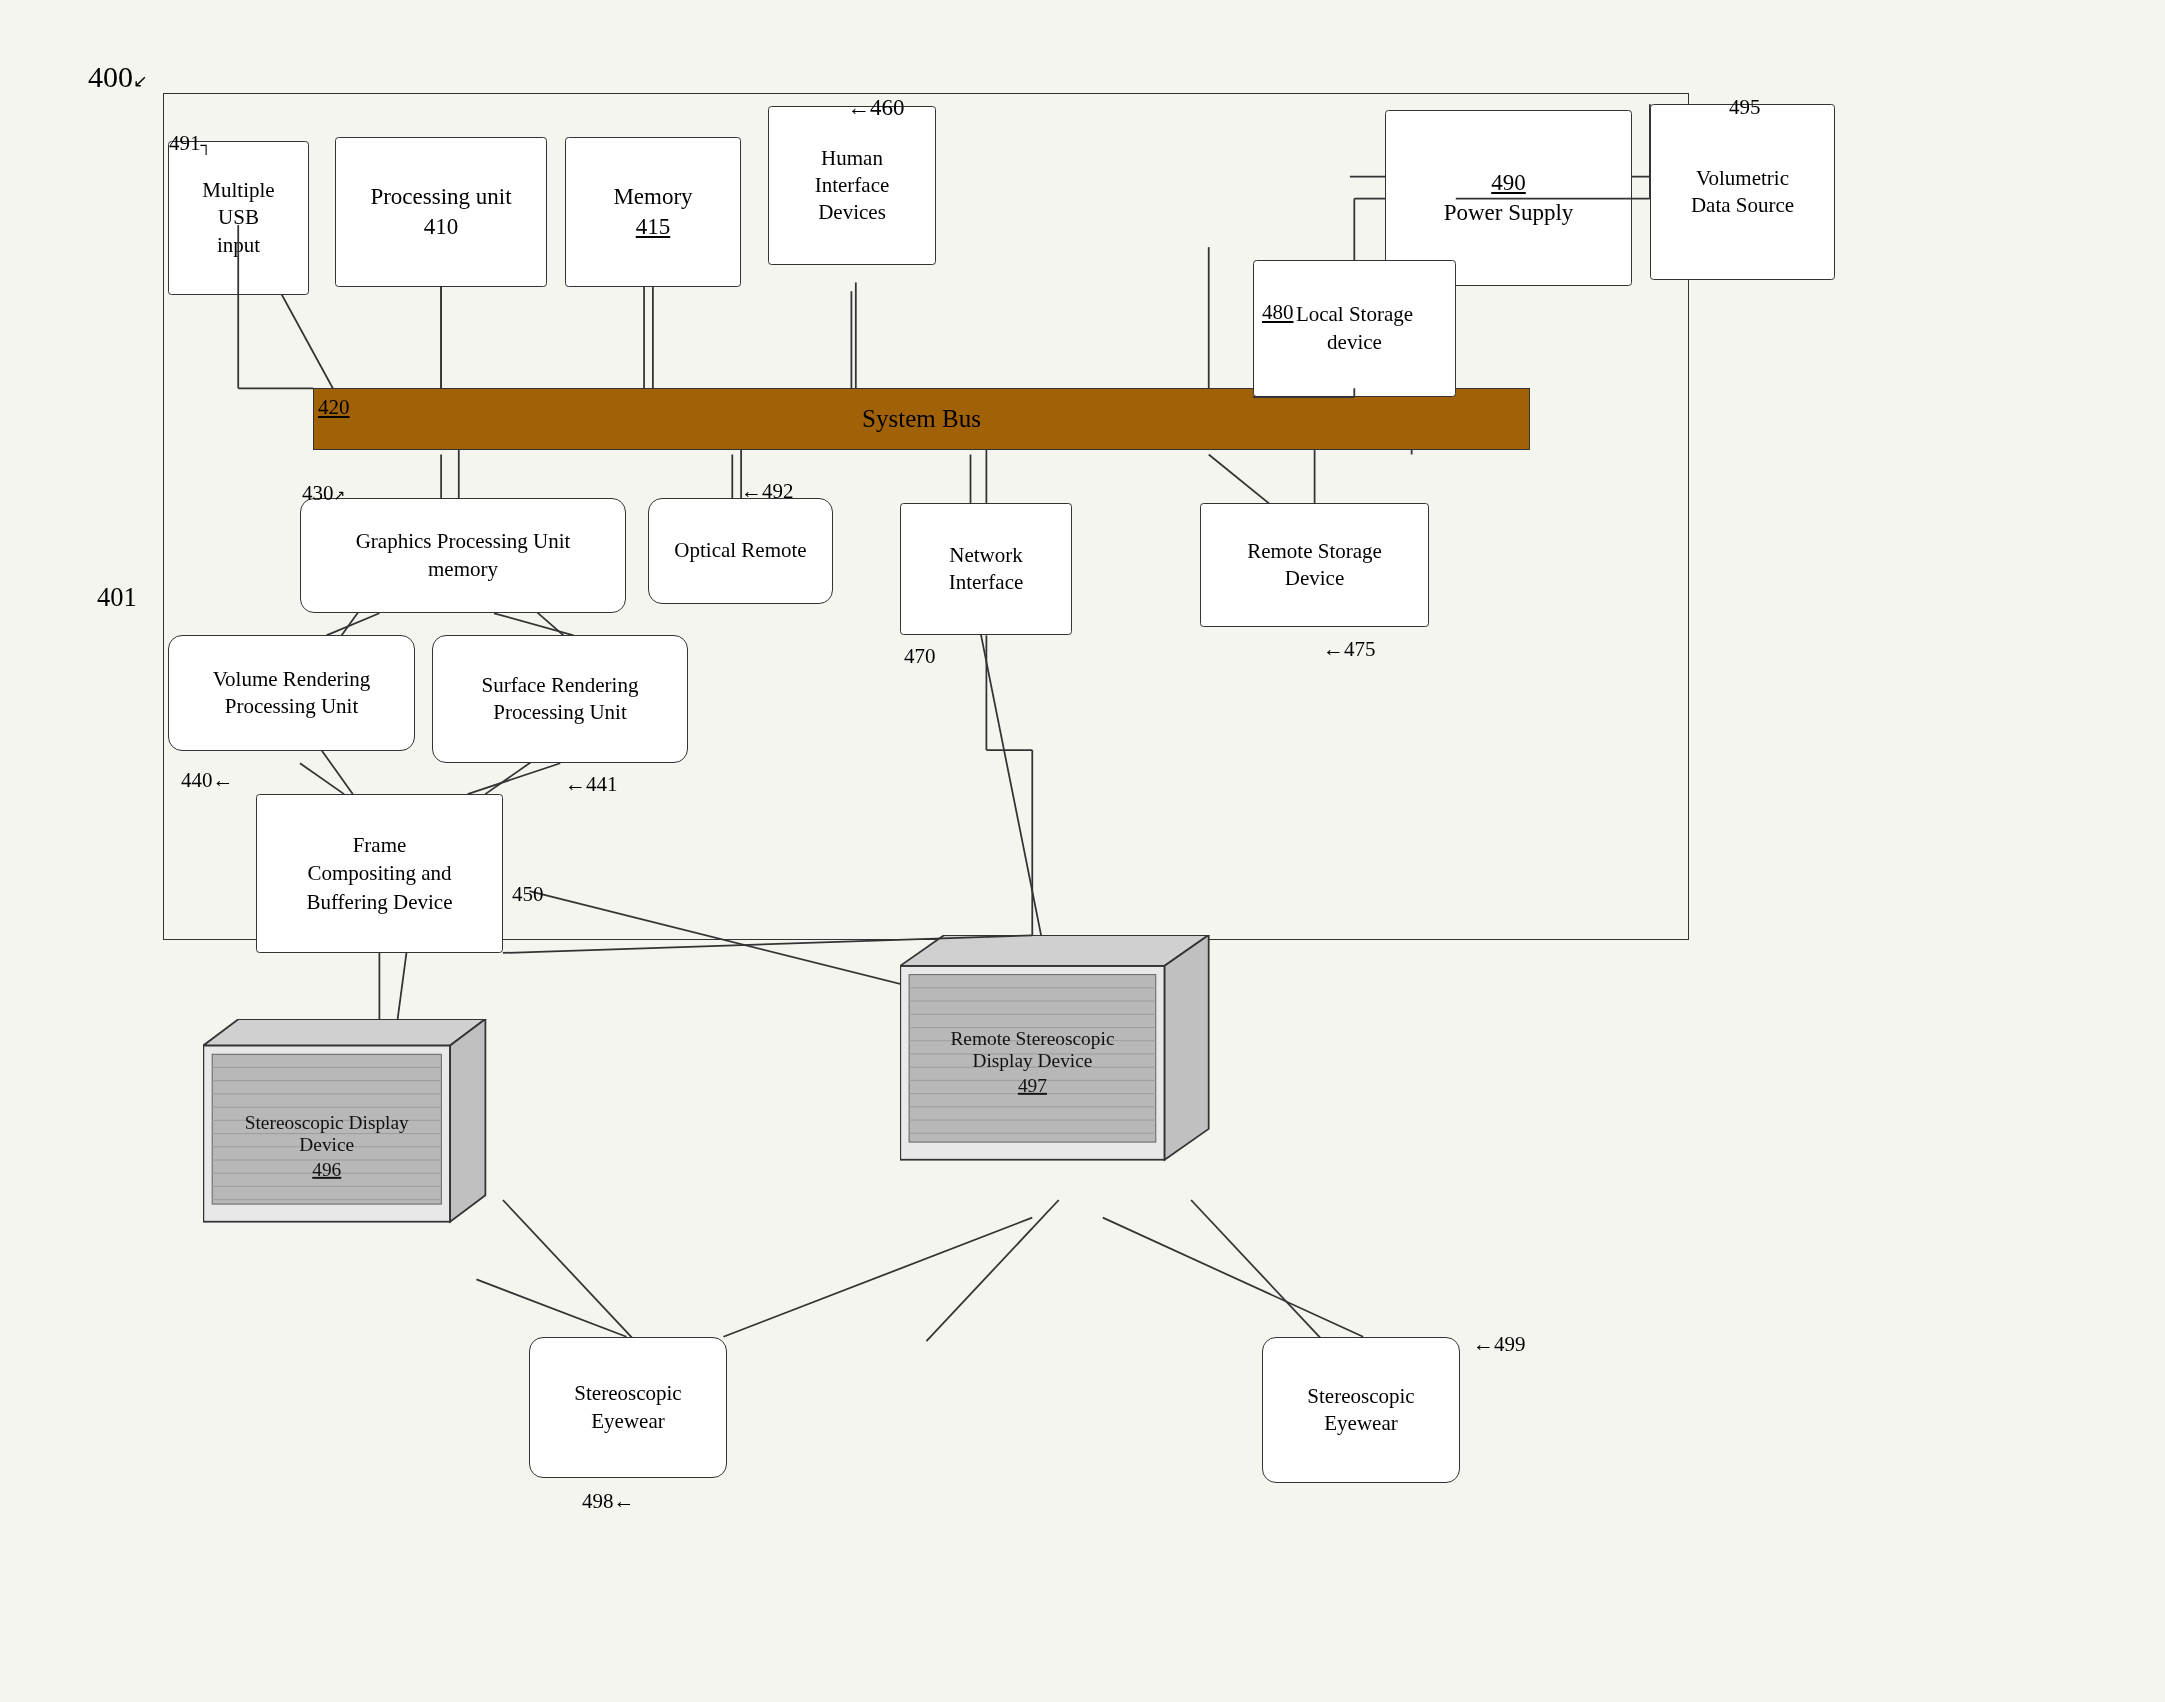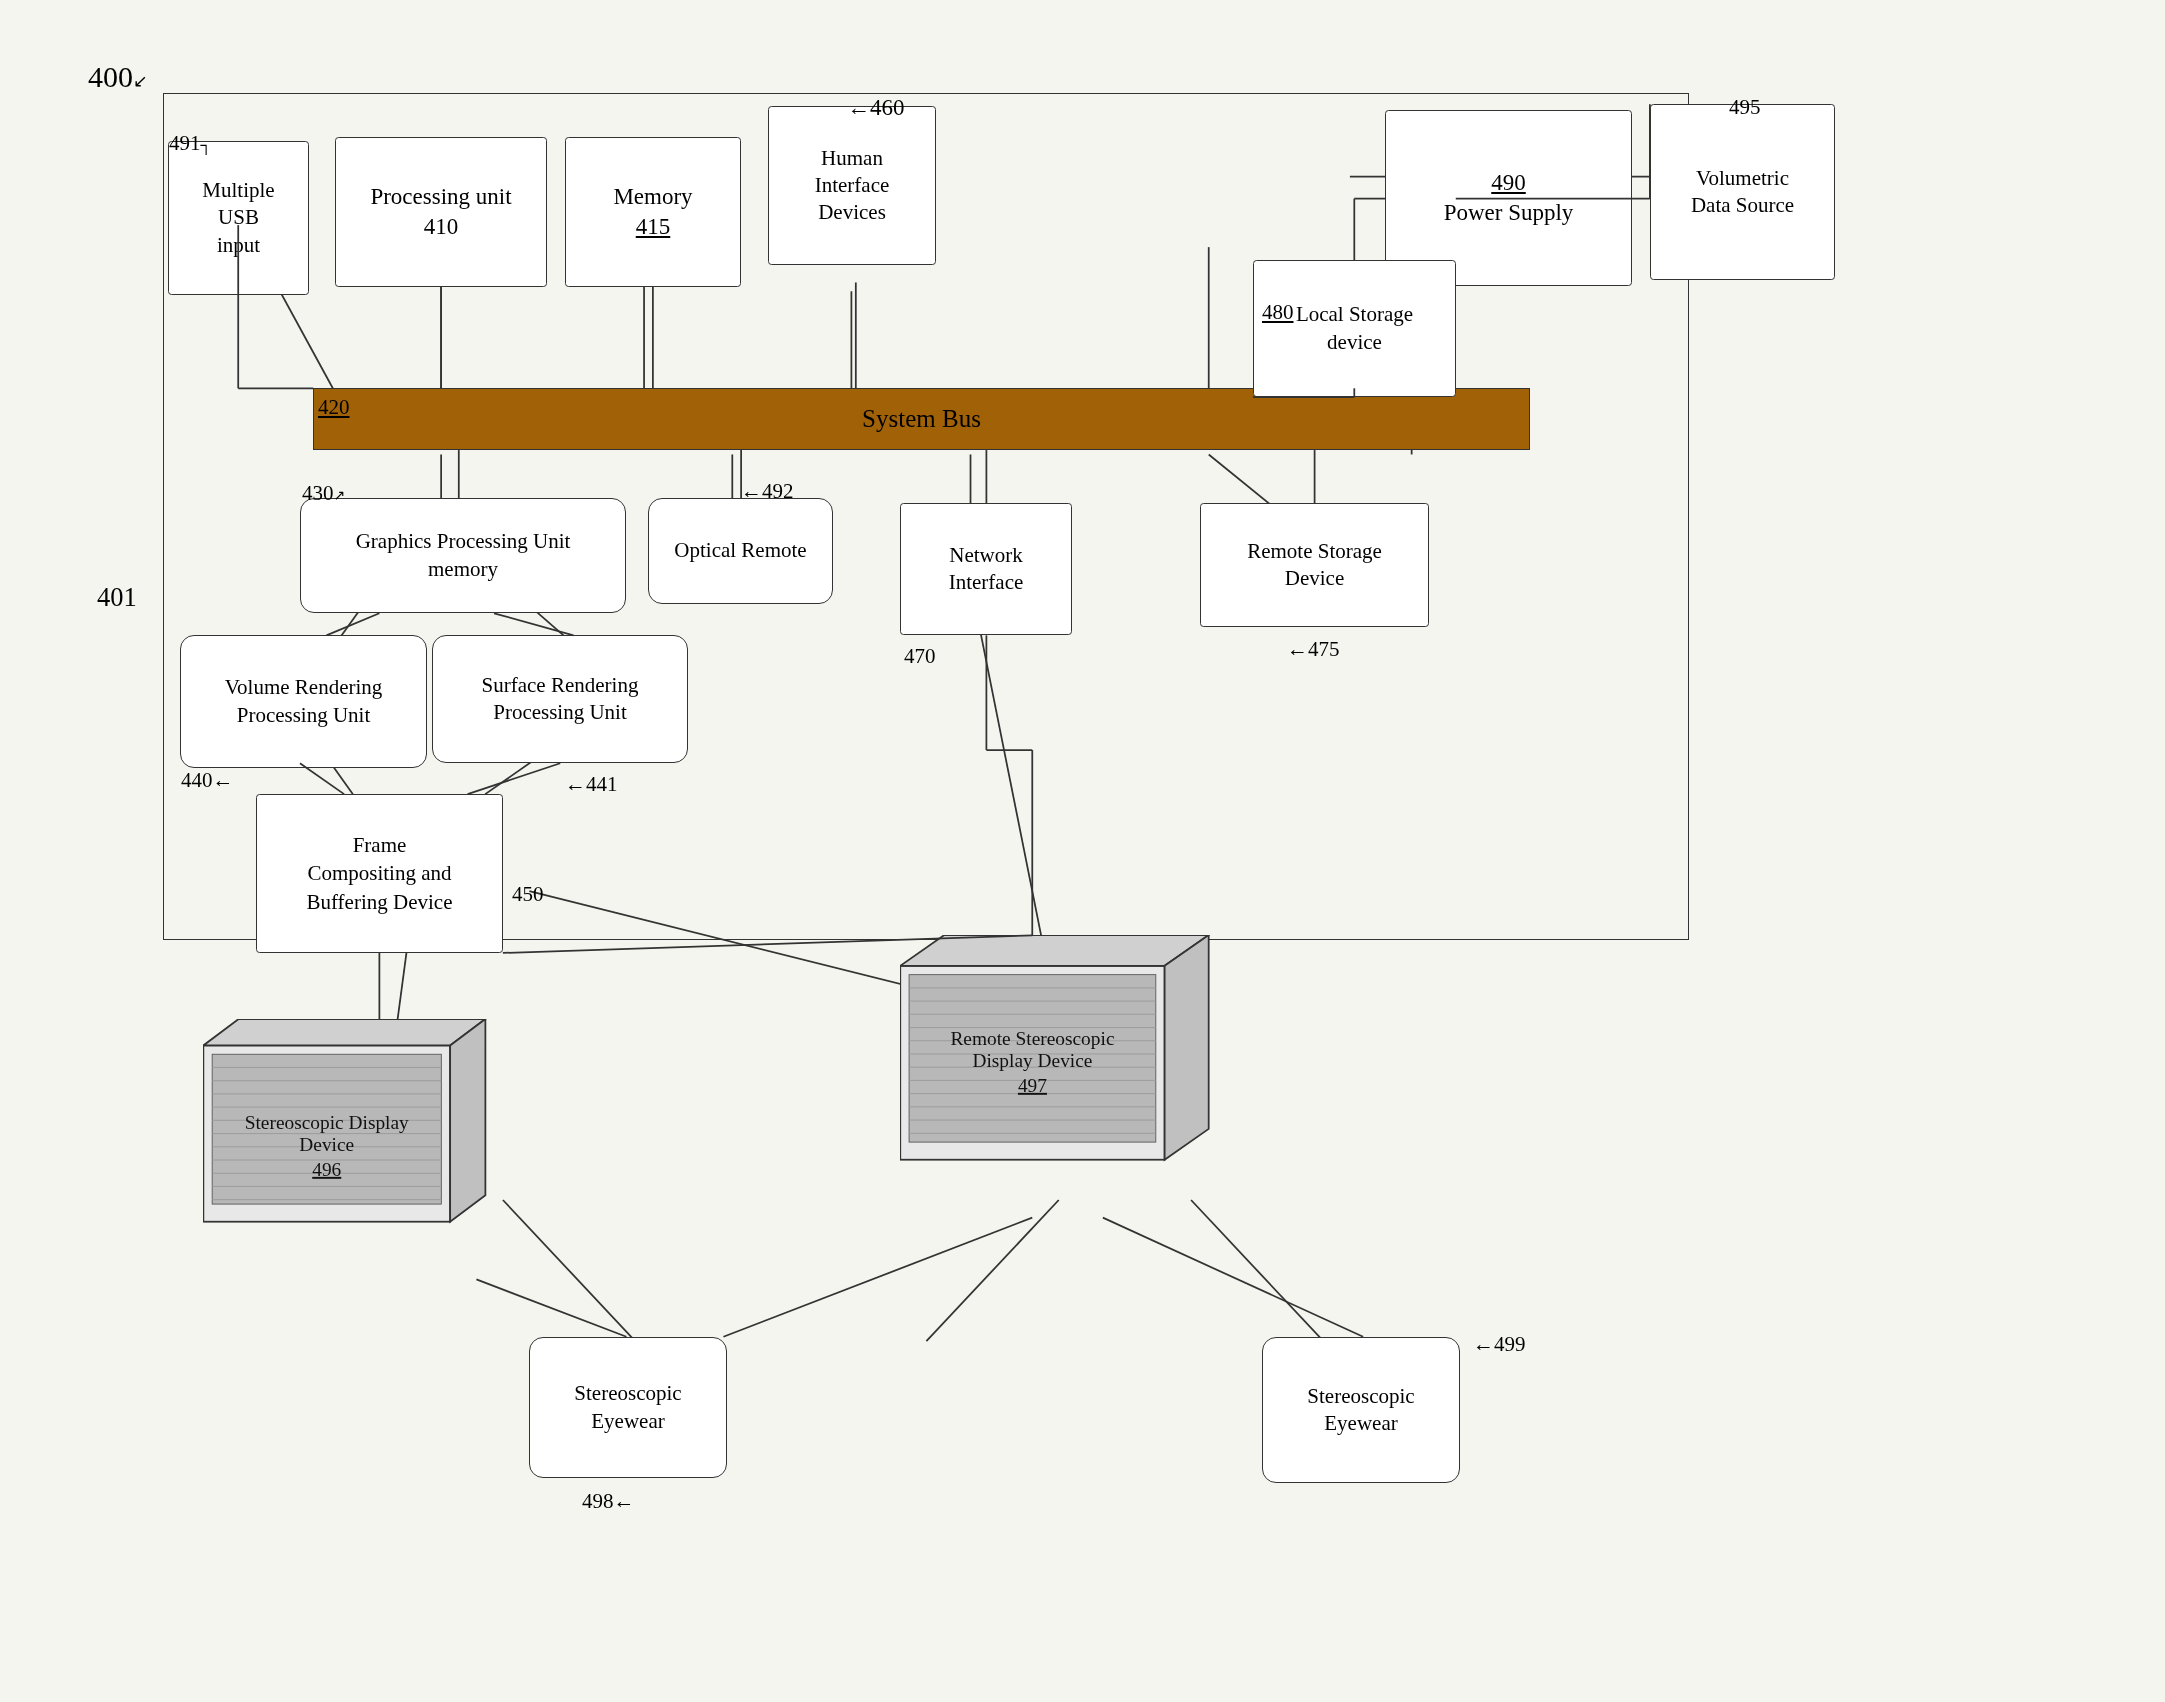--- a/index.html
+++ b/index.html
@@ -166,23 +166,23 @@
 <div class="box box-rect" style="top:503px;left:900px;width:172px;height:132px;">
   <div style="font-size:21px;line-height:1.3;">Network<br>Interface</div>
 </div>
 
 <div style="position:absolute;top:644px;left:904px;font-size:21px;font-family:'Times New Roman',serif;">470</div>
 
 <div class="box box-rect" style="top:503px;left:1200px;width:229px;height:124px;">
   <div style="font-size:21px;line-height:1.3;">Remote Storage<br>Device</div>
 </div>
 
-<div style="position:absolute;top:637px;left:1287px;font-size:21px;font-family:'Times New Roman',serif;">←475</div>
-
-<div class="box box-rounded" style="top:635px;left:180px;width:247px;height:133px;">
+<div style="position:absolute;top:637px;left:1323px;font-size:21px;font-family:'Times New Roman',serif;">←475</div>
+
+<div class="box box-rounded" style="top:635px;left:168px;width:247px;height:116px;">
   <div style="font-size:21px;line-height:1.3;">Volume Rendering<br>Processing Unit</div>
 </div>
 
 <div style="position:absolute;top:768px;left:181px;font-size:21px;font-family:'Times New Roman',serif;">440←</div>
 
 <div class="box box-rounded" style="top:635px;left:432px;width:256px;height:128px;">
   <div style="font-size:21px;line-height:1.3;">Surface Rendering<br>Processing Unit</div>
 </div>
 
 <div style="position:absolute;top:772px;left:565px;font-size:21px;font-family:'Times New Roman',serif;">←441</div>

